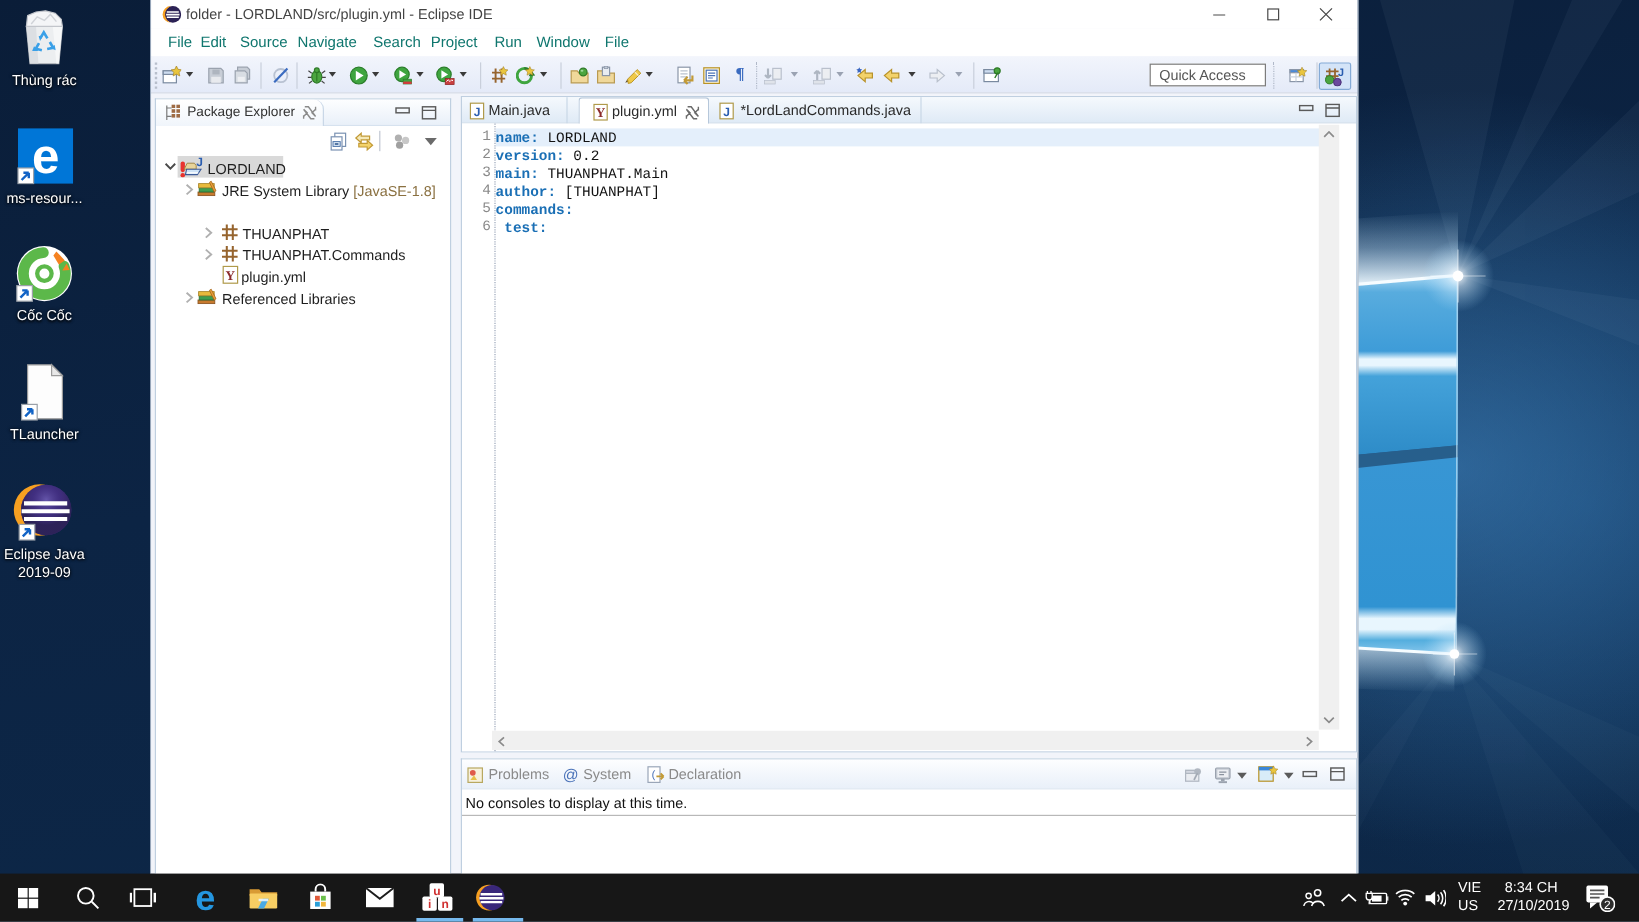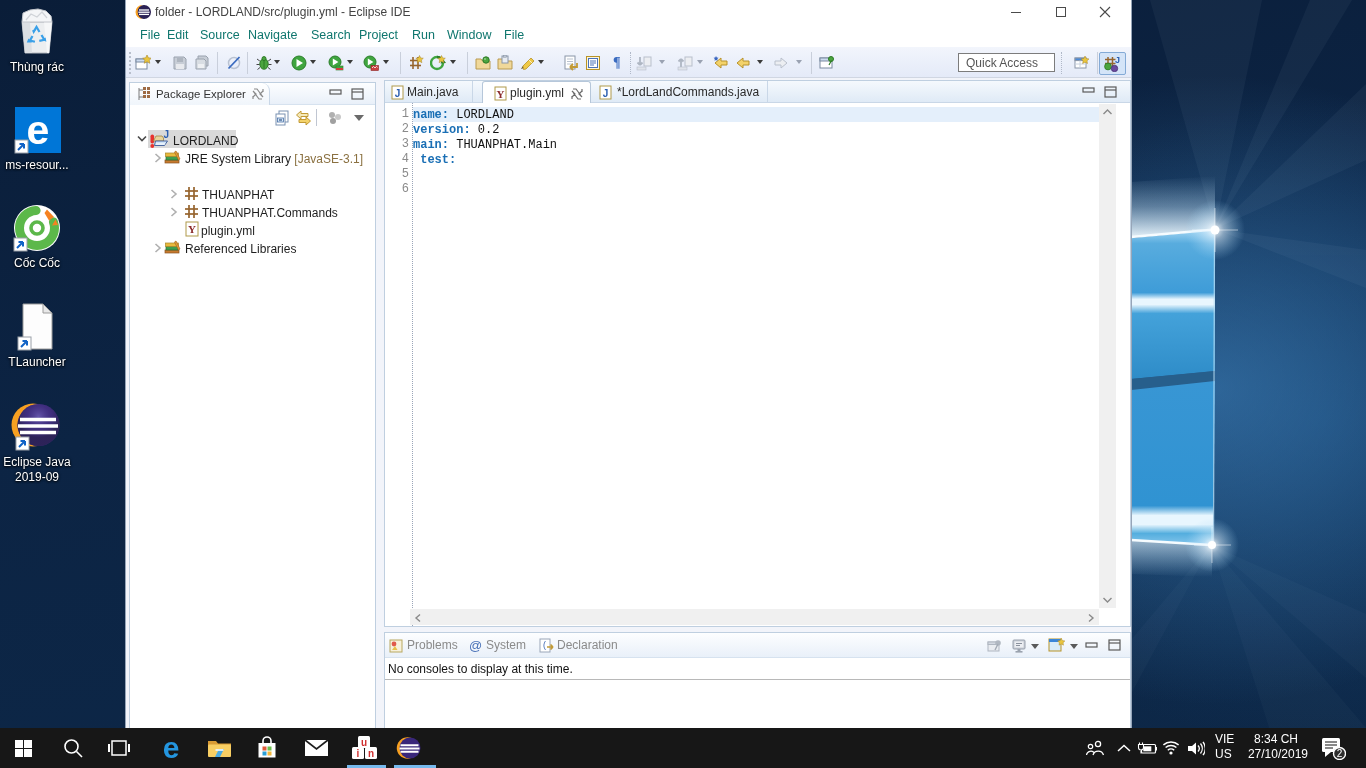--- a/index.html
+++ b/index.html
@@ -476,21 +476,21 @@
         <div class="trow" style="left:0;top:18px;width:100%">
           <svg class="tico" style="left:24px;top:5px" width="8" height="10">
               <path d="M1.5,1 L6,5 L1.5,9" stroke="#b0b0b0" stroke-width="1.6" fill="none"></path>
             </svg>
           <svg class="tico" style="left:34px" width="18" height="16">
               <rect x="1" y="11" width="14" height="3" fill="#c87a2e" stroke="#8a5420" stroke-width="0.7"></rect>
               <rect x="2" y="7.5" width="12" height="3.5" fill="#3f9e4f" stroke="#2a6e38" stroke-width="0.7"></rect>
               <rect x="1.5" y="4" width="13" height="3.5" fill="#e8b93c" stroke="#a8862a" stroke-width="0.7"></rect>
               <polygon points="12,2 16,10 14.5,11 10.5,3" fill="#e8a03c" stroke="#a8661a" stroke-width="0.7"></polygon>
             </svg>
-          <span style="position:absolute;left:55px;top:2px">JRE System Library <span style="color:#8a7040">[JavaSE-3.1]</span></span>
+          <span style="position:absolute;left:55px;top:2px">JRE System Library <span style="color:#8a7040">[JavaSE-1.8]</span></span>
         </div>
         <div class="trow" style="left:0;top:72px;width:100%">
           <svg class="tico" style="left:40px;top:5px" width="8" height="10">
               <path d="M1.5,1 L6,5 L1.5,9" stroke="#b0b0b0" stroke-width="1.6" fill="none"></path>
             </svg>
           <svg class="tico" style="left:53px" width="16" height="16">
               <g stroke="#96642e" stroke-width="1.7">
                 <line x1="6" y1="2" x2="6" y2="15"></line>
                 <line x1="11" y1="2" x2="11" y2="15"></line>
                 <line x1="2" y1="6" x2="15" y2="6"></line>
@@ -577,20 +577,22 @@
               <div class="cline">3</div>
               <div class="cline">4</div>
               <div class="cline">5</div>
               <div class="cline">6</div>
             </div>
           </div>
         <div id="code" style="top:5px;left:28px">
           <div class="cline"><span class="k">name:</span> LORDLAND</div>
           <div class="cline"><span class="k">version:</span> 0.2</div>
           <div class="cline"><span class="k">main:</span> THUANPHAT.Main</div>
+          <div class="cline"><span class="k">author:</span> [THUANPHAT]</div>
+          <div class="cline"><span class="k">commands:</span></div>
           <div class="cline"> <span class="k">test:</span></div>
         </div>
         <div id="vsb">
           <svg style="position:absolute;left:3px;top:4px" width="11" height="8">
               <path d="M1.5,6 L5.5,2 L9.5,6" stroke="#8a8a8a" stroke-width="1.4" fill="none"></path>
             </svg>
           <svg style="position:absolute;left:3px;bottom:4px" width="11" height="8">
               <path d="M1.5,2 L5.5,6 L9.5,2" stroke="#8a8a8a" stroke-width="1.4" fill="none"></path>
             </svg>
         </div>

